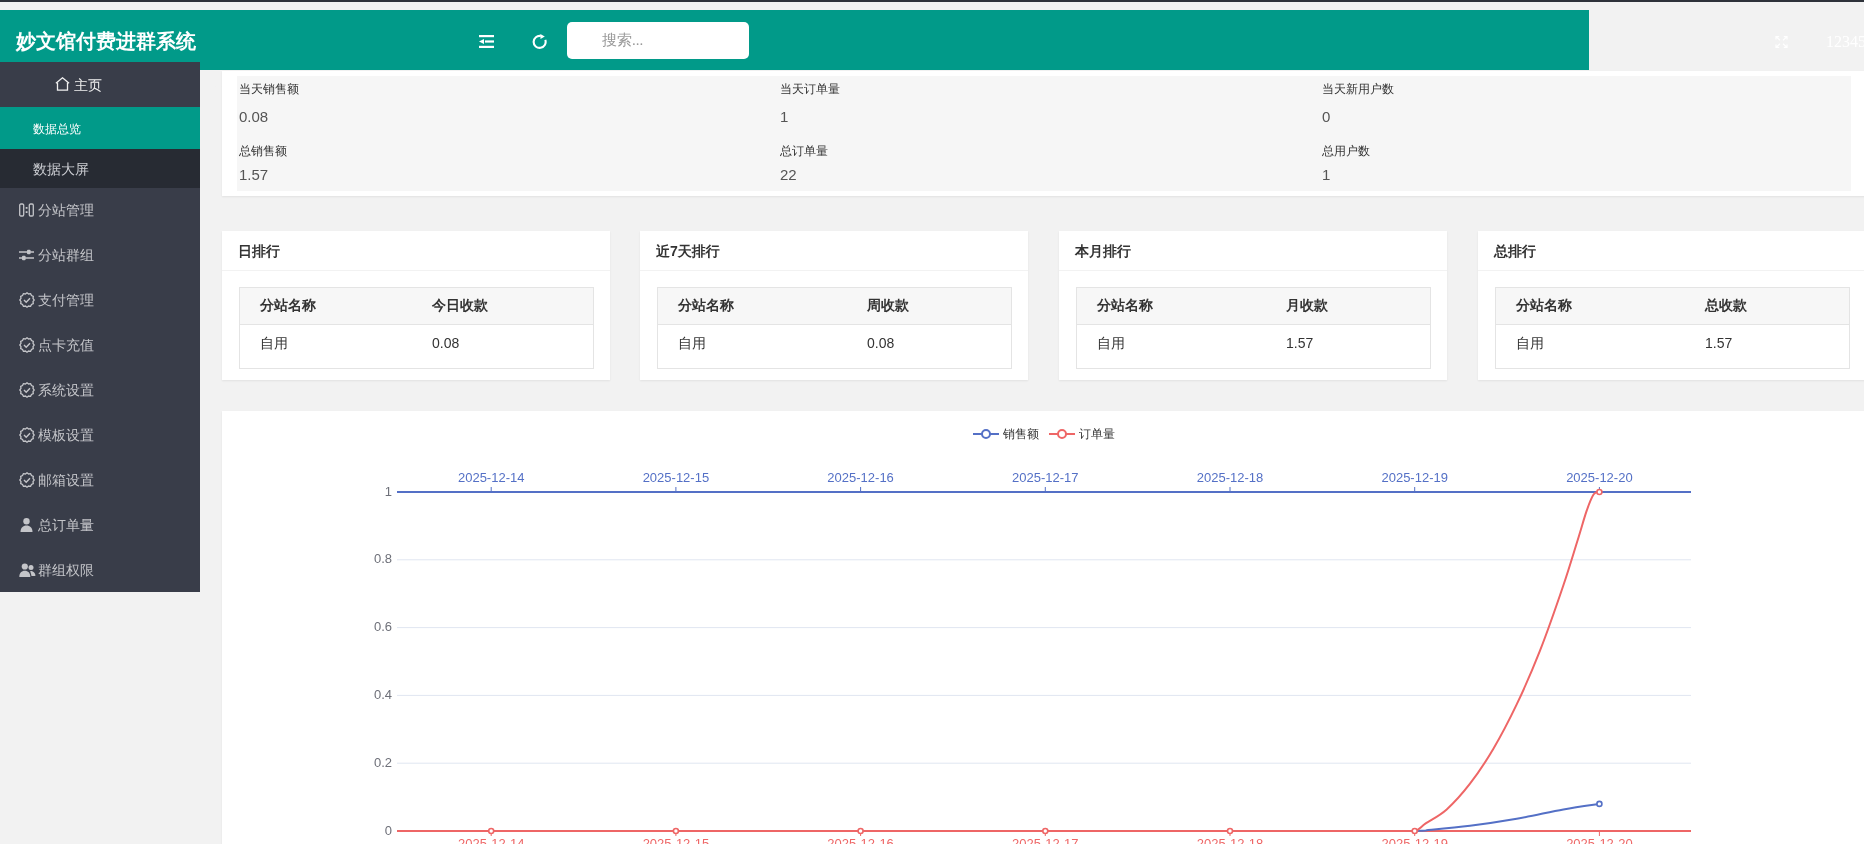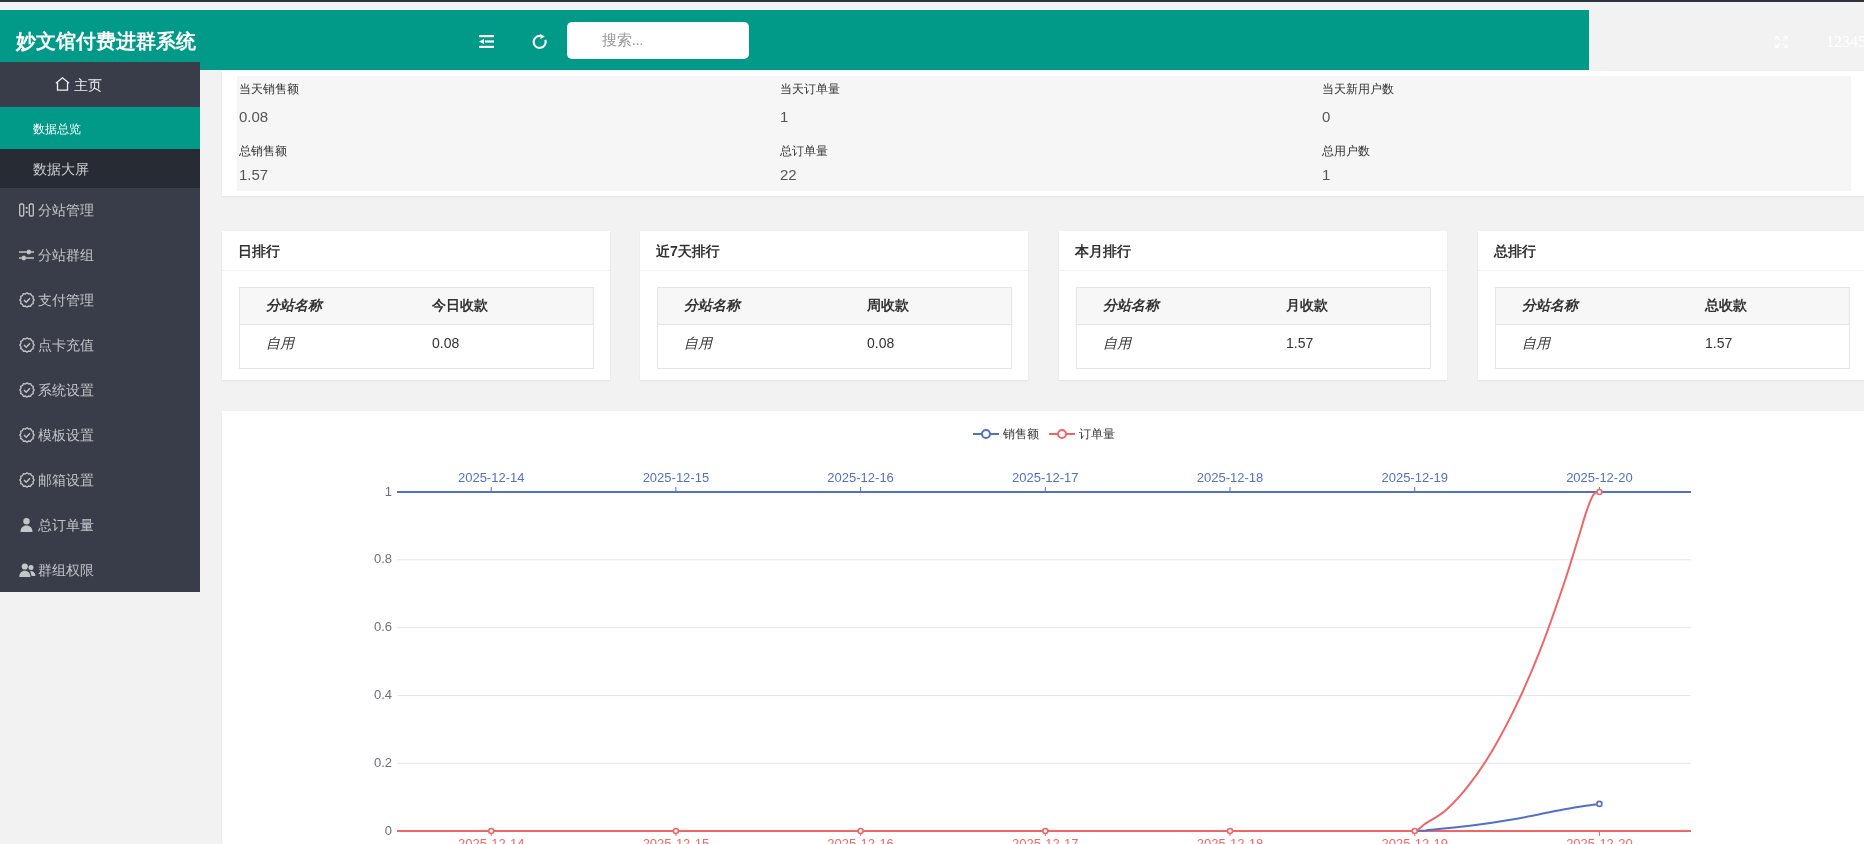--- a/index.html
+++ b/index.html
@@ -27,21 +27,21 @@
   .slabel { position:absolute; font-size:12px; color:#333; }
   .sval { position:absolute; font-size:15px; color:#555; }
   .rcard { position:absolute; top:231px; width:388px; height:149px; background:#fff; box-shadow:0 1px 2px rgba(0,0,0,.07); }
   .rhead { position:absolute; left:16px; top:12px; font-size:14px; font-weight:bold; color:#333; }
   .rline { position:absolute; left:0; top:39px; width:388px; height:1px; background:#f2f2f2; }
   .rtable { position:absolute; left:17px; top:56px; width:355px; height:82px; border:1px solid #e4e4e4; }
   .rth { position:absolute; left:0; top:0; width:353px; height:37px; background:#f7f7f7; border-bottom:1px solid #e4e4e4; }
   .rtd { position:absolute; left:0; top:37px; width:353px; height:43px; background:#fff; }
   .rth span, .rtd span { position:absolute; top:10px; font-size:14px; color:#333; }
   .rth span { font-weight:bold; top:9px; }
-  .c1 { left:26px;font-style:italic; } .c2 { left:192px; } .c2b { left:209px; }
+  .c1 { left:20px; } .c2 { left:192px; } .c2b { left:209px; }
   #chartcard { left:222px; top:411px; width:1644px; height:433px; }
 </style>
 </head>
 <body>
 <div id="topstrip" class="abs"></div>
 <div id="navbar" class="abs">
   <span id="title" class="abs">妙文馆付费进群系统</span>
   <svg class="abs" style="left:479px;top:25px" width="15" height="13" viewBox="0 0 15 13">
     <rect x="0" y="0" width="15" height="2.2" fill="#fff"></rect>
     <rect x="6" y="5.4" width="9" height="2.2" fill="#fff"></rect>

